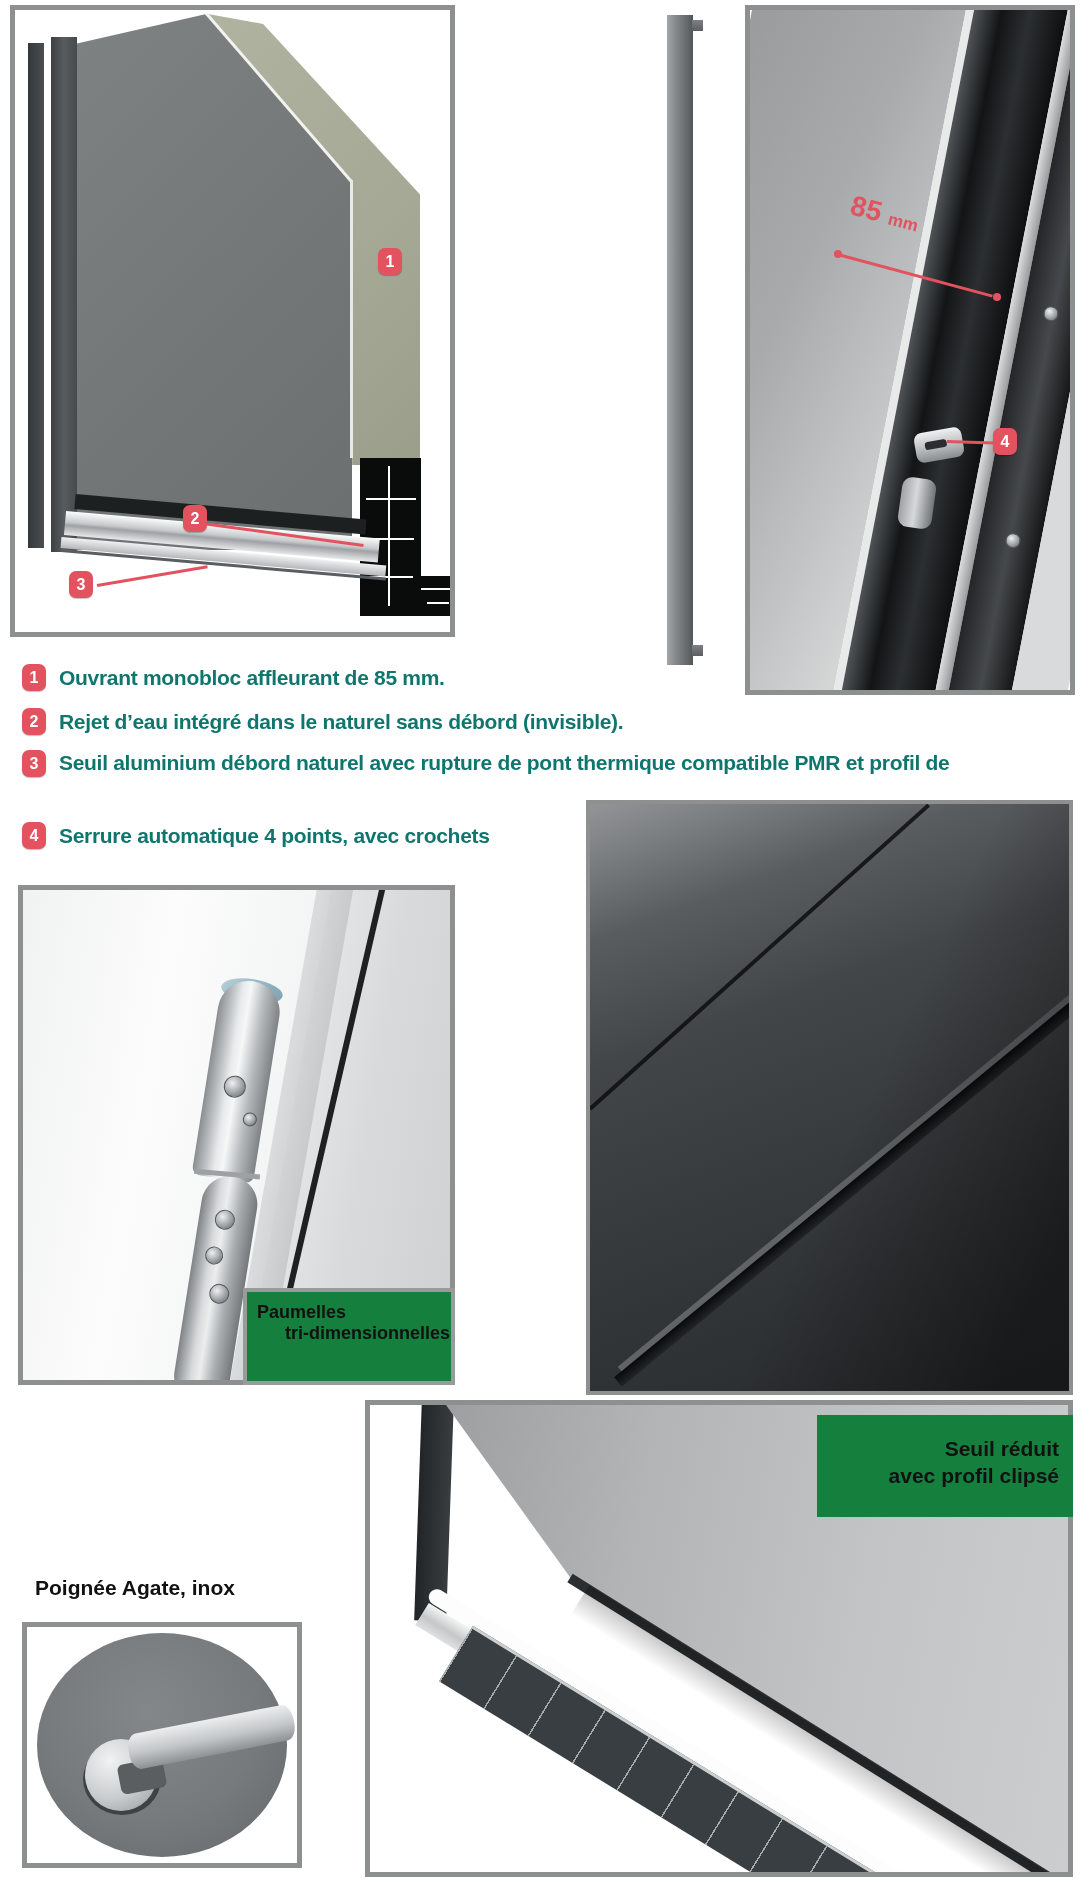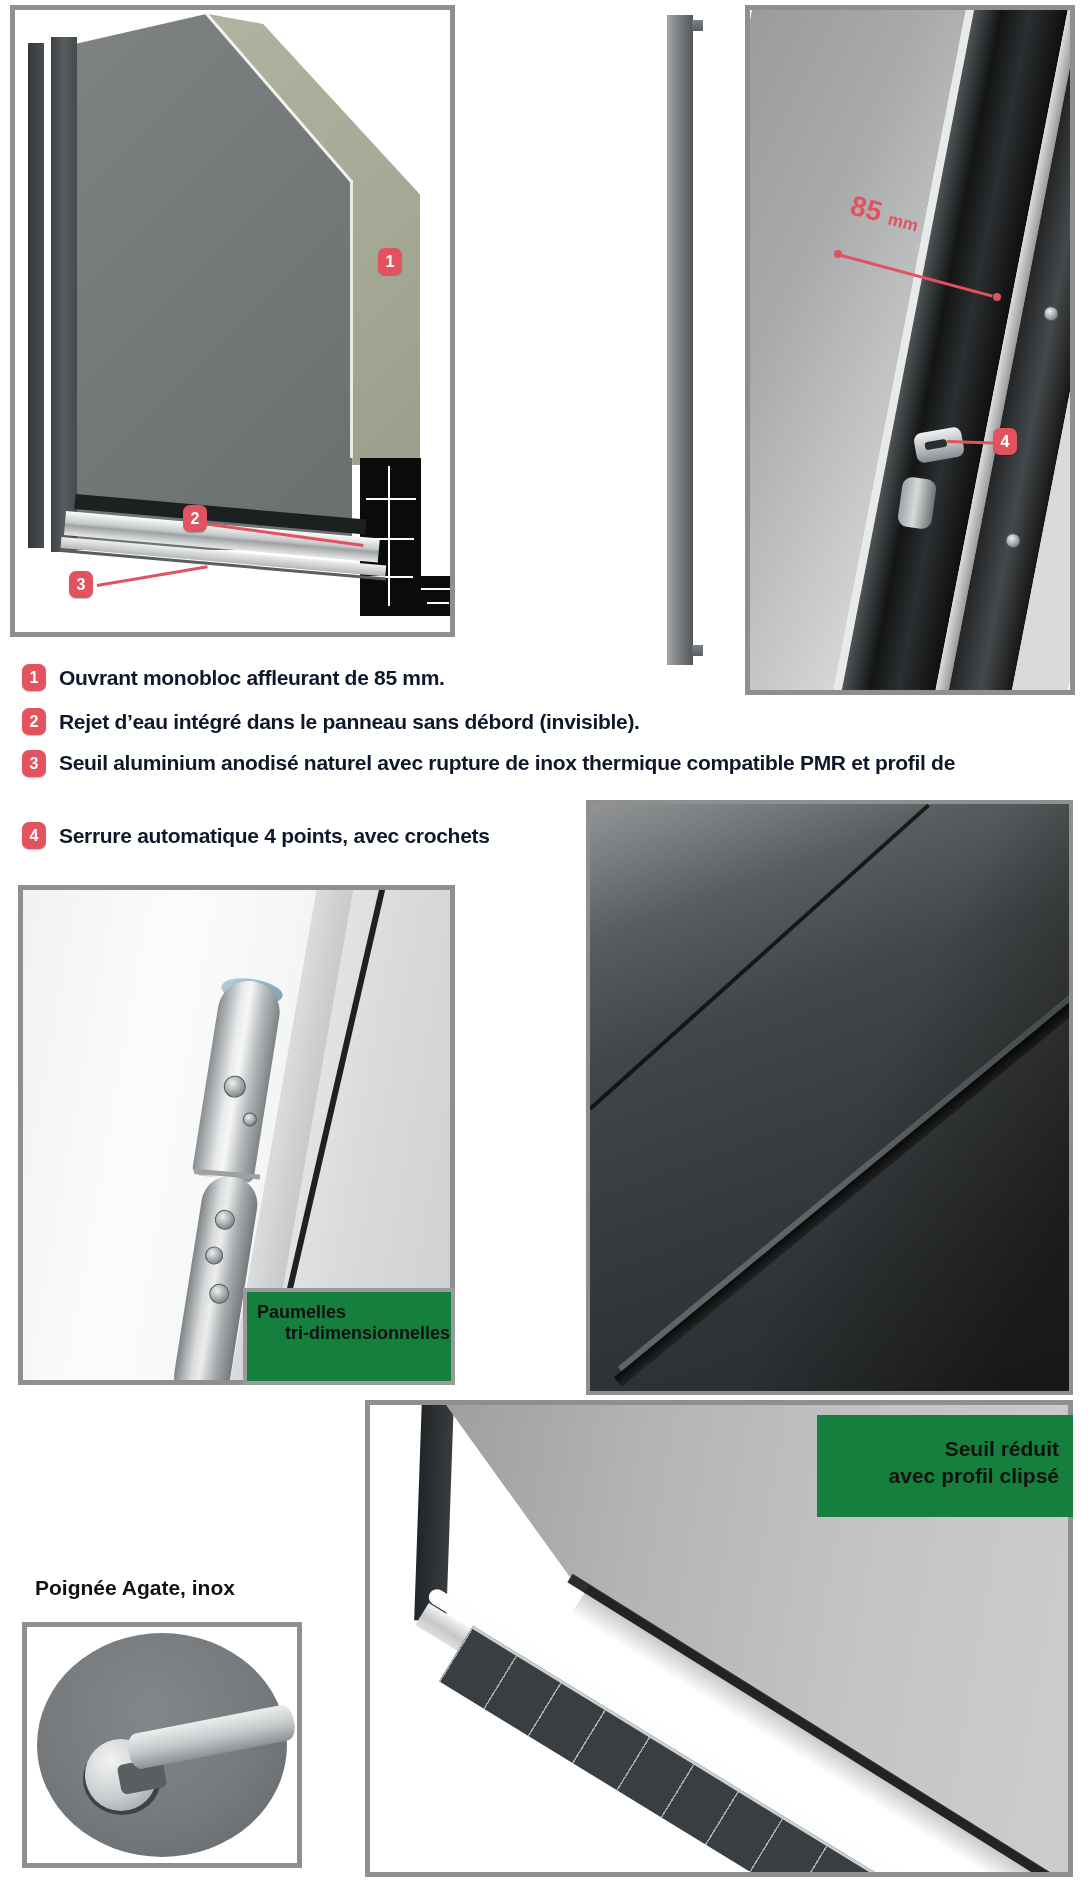--- a/index.html
+++ b/index.html
@@ -7,21 +7,21 @@
         font-family:"Liberation Sans",sans-serif;}
   .abs{position:absolute;}
   .photo{position:absolute;box-sizing:border-box;border:5px solid #8e9090;background:#fff;overflow:hidden;}
   .badge{position:absolute;width:24px;height:27px;border-radius:7px;background:#e2525f;color:#fff;
          font-weight:bold;font-size:16px;line-height:27px;text-align:center;z-index:6;
          box-shadow:0 1px 1px rgba(0,0,0,.25);}
   .rline{position:absolute;height:2.5px;background:#e2525f;transform-origin:left center;z-index:5;}
   .rdot{position:absolute;width:8px;height:8px;border-radius:50%;background:#e2525f;z-index:5;}
   .legend-row{position:absolute;display:flex;gap:13px;align-items:center;z-index:4;}
   .legend-row .badge{position:static;flex:0 0 24px;}
-  .legend-text{font-weight:bold;font-size:21px;line-height:26px;color:#0f172a;letter-spacing:-0.3px;white-space:nowrap;}
+  .legend-text{font-weight:bold;font-size:21px;line-height:26px;color:#0f766e;letter-spacing:-0.3px;white-space:nowrap;}
   .legend-text span{display:block;}
   .legend-text.two span{line-height:38px;}
   .capwhite{color:#fff;font-weight:bold;font-size:21.5px;line-height:25px;letter-spacing:-0.2px;}
   .capwhite span{display:block;}
   .capbox{position:absolute;box-sizing:border-box;background:#15803d;z-index:7;}
   .strip{position:absolute;top:0;height:100%;}
   .screw{position:absolute;border-radius:50%;background:radial-gradient(circle at 35% 35%,#eef0f1,#9fa3a5 55%,#5f6365);border:1px solid #55595b;}
 </style>
 </head>
 <body>
@@ -103,27 +103,27 @@
 
   <div class="legend-row" style="left:22px;top:664px;">
     <div class="badge">1</div>
     <div class="legend-text">
         <span>Ouvrant monobloc affleurant de 85 mm.</span>
       </div>
   </div>
   <div class="legend-row" style="left:22px;top:708px;">
     <div class="badge">2</div>
     <div class="legend-text">
-        <span>Rejet d’eau intégré dans le panneau sans débord (invisible).</span>
+        <span>Rejet d’eau intégré dans le naturel sans débord (invisible).</span>
       </div>
   </div>
   <div class="legend-row" style="left:22px;top:744px;">
     <div class="badge">3</div>
     <div class="legend-text two">
-      <span>Seuil aluminium anodisé naturel avec rupture de inox thermique compatible PMR et profil de</span>
+      <span>Seuil aluminium débord naturel avec rupture de pont thermique compatible PMR et profil de</span>
     </div>
   </div>
   <div class="legend-row" style="left:22px;top:822px;">
     <div class="badge">4</div>
     <div class="legend-text">
         <span>Serrure automatique 4 points, avec crochets</span>
       </div>
   </div>
 
   <div class="photo" style="left:586px;top:800px;width:487px;height:595px;border-width:4px;

